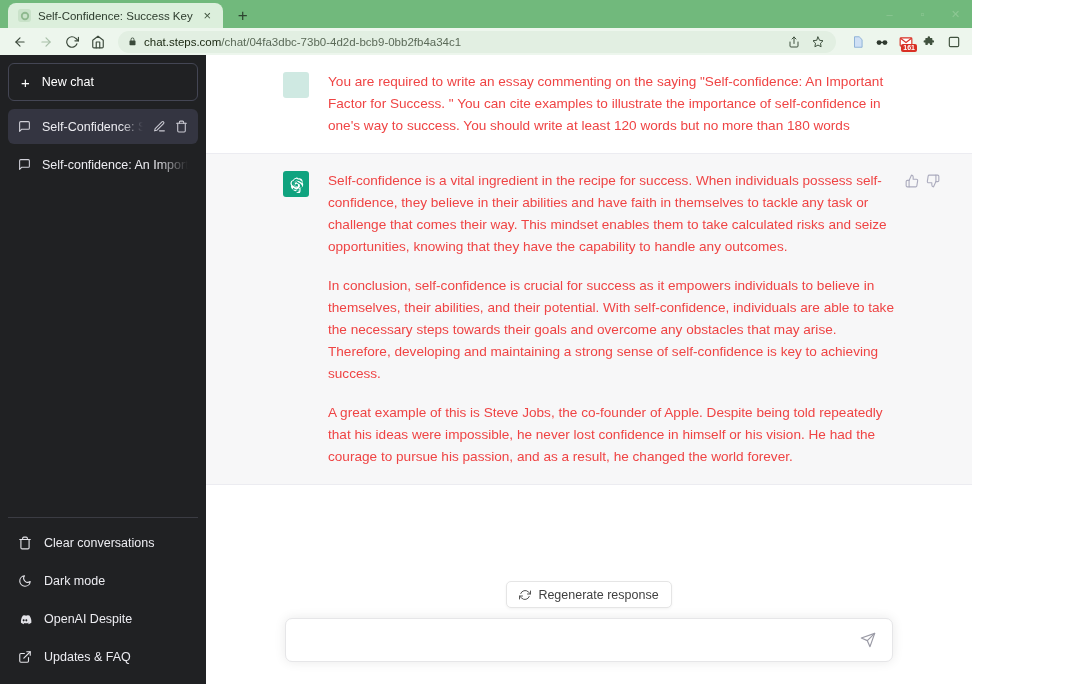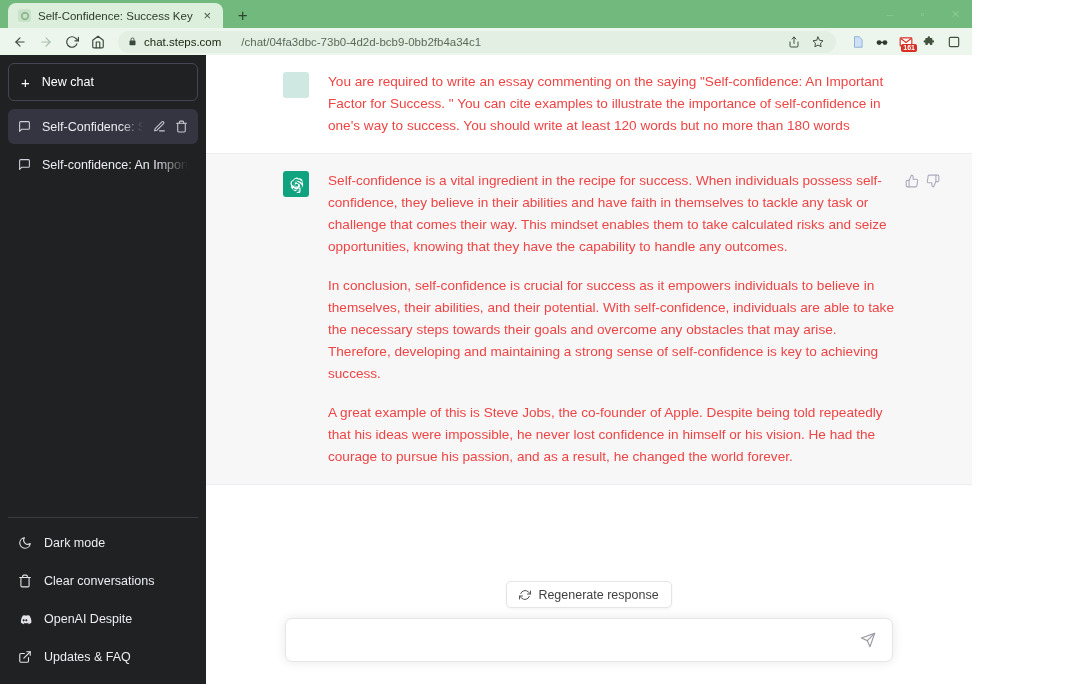--- a/index.html
+++ b/index.html
@@ -104,21 +104,21 @@
   .lock-icon svg { width: 9px; height: 11px; }
   .url {
     font-size: 11.5px;
     color: #20301f;
     white-space: nowrap;
     overflow: hidden;
     text-overflow: ellipsis;
     flex: 1;
   }
   .url .u-host { color: #18260f; }
-  .url .u-path { color: #5b6a58; padding-left: 20px; }
+  .url .u-path { color: #5b6a58; }
   .omni-icon {
     width: 17px; height: 17px;
     display: flex; align-items: center; justify-content: center;
     color: #3f513f;
     flex: 0 0 17px;
   }
   .omni-icon svg { width: 12px; height: 12px; }
   .ext-icons { display: flex; align-items: center; gap: 3px; padding-left: 3px; }
   .ext {
     width: 21px; height: 21px;
@@ -447,33 +447,33 @@
           <span class="conv-title">Self-confidence: An Important Factor</span>
         </div>
       </div>
 
       <div class="sb-spacer"></div>
 
       <div class="sb-bottom">
         <div class="sb-item">
           <span class="ic">
             <svg viewBox="0 0 24 24" fill="none" stroke="currentColor" stroke-width="1.9" stroke-linecap="round" stroke-linejoin="round">
-                <path d="M21 12.79A9 9 0 1 1 11.21 3 7 7 0 0 0 21 12.79z"></path>
+                <polyline points="3 6 5 6 21 6"></polyline>
+                <path d="M19 6v14a2 2 0 0 1-2 2H7a2 2 0 0 1-2-2V6m3 0V4a2 2 0 0 1 2-2h4a2 2 0 0 1 2 2v2"></path>
               </svg>
           </span>
-          <span>Dark mode</span>
+          <span>Clear conversations</span>
         </div>
         <div class="sb-item">
           <span class="ic">
             <svg viewBox="0 0 24 24" fill="none" stroke="currentColor" stroke-width="1.9" stroke-linecap="round" stroke-linejoin="round">
-                <polyline points="3 6 5 6 21 6"></polyline>
-                <path d="M19 6v14a2 2 0 0 1-2 2H7a2 2 0 0 1-2-2V6m3 0V4a2 2 0 0 1 2-2h4a2 2 0 0 1 2 2v2"></path>
+                <path d="M21 12.79A9 9 0 1 1 11.21 3 7 7 0 0 0 21 12.79z"></path>
               </svg>
           </span>
-          <span>Clear conversations</span>
+          <span>Dark mode</span>
         </div>
         <div class="sb-item">
           <span class="ic">
             <svg viewBox="0 0 24 24" fill="currentColor">
                 <path d="M19.5 6.2A16 16 0 0 0 15.6 5l-.2.4a14 14 0 0 1 3.4 1.6 12.6 12.6 0 0 0-9.6 0A14 14 0 0 1 12.6 5.4L12.4 5a16 16 0 0 0-3.9 1.2C5.4 10.5 4.8 14.6 5.1 18.6A16 16 0 0 0 9.9 21l.9-1.4a10.5 10.5 0 0 1-1.7-.8l.4-.3a11.3 11.3 0 0 0 9 0l.4.3a10.5 10.5 0 0 1-1.7.8l.9 1.4a16 16 0 0 0 4.8-2.4c.4-4.7-.6-8.8-3.4-12.4zM9.7 16.1c-.9 0-1.7-.9-1.7-1.9s.8-1.9 1.7-1.9 1.7.9 1.7 1.9-.8 1.9-1.7 1.9zm4.6 0c-.9 0-1.7-.9-1.7-1.9s.8-1.9 1.7-1.9 1.7.9 1.7 1.9-.8 1.9-1.7 1.9z"></path>
               </svg>
           </span>
           <span>OpenAI Despite</span>
         </div>
         <div class="sb-item">

